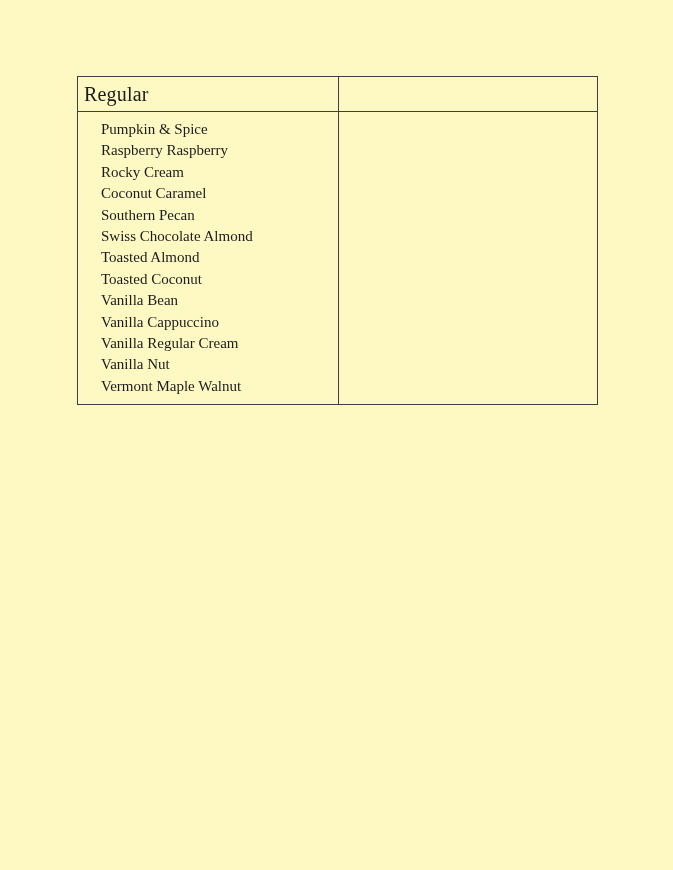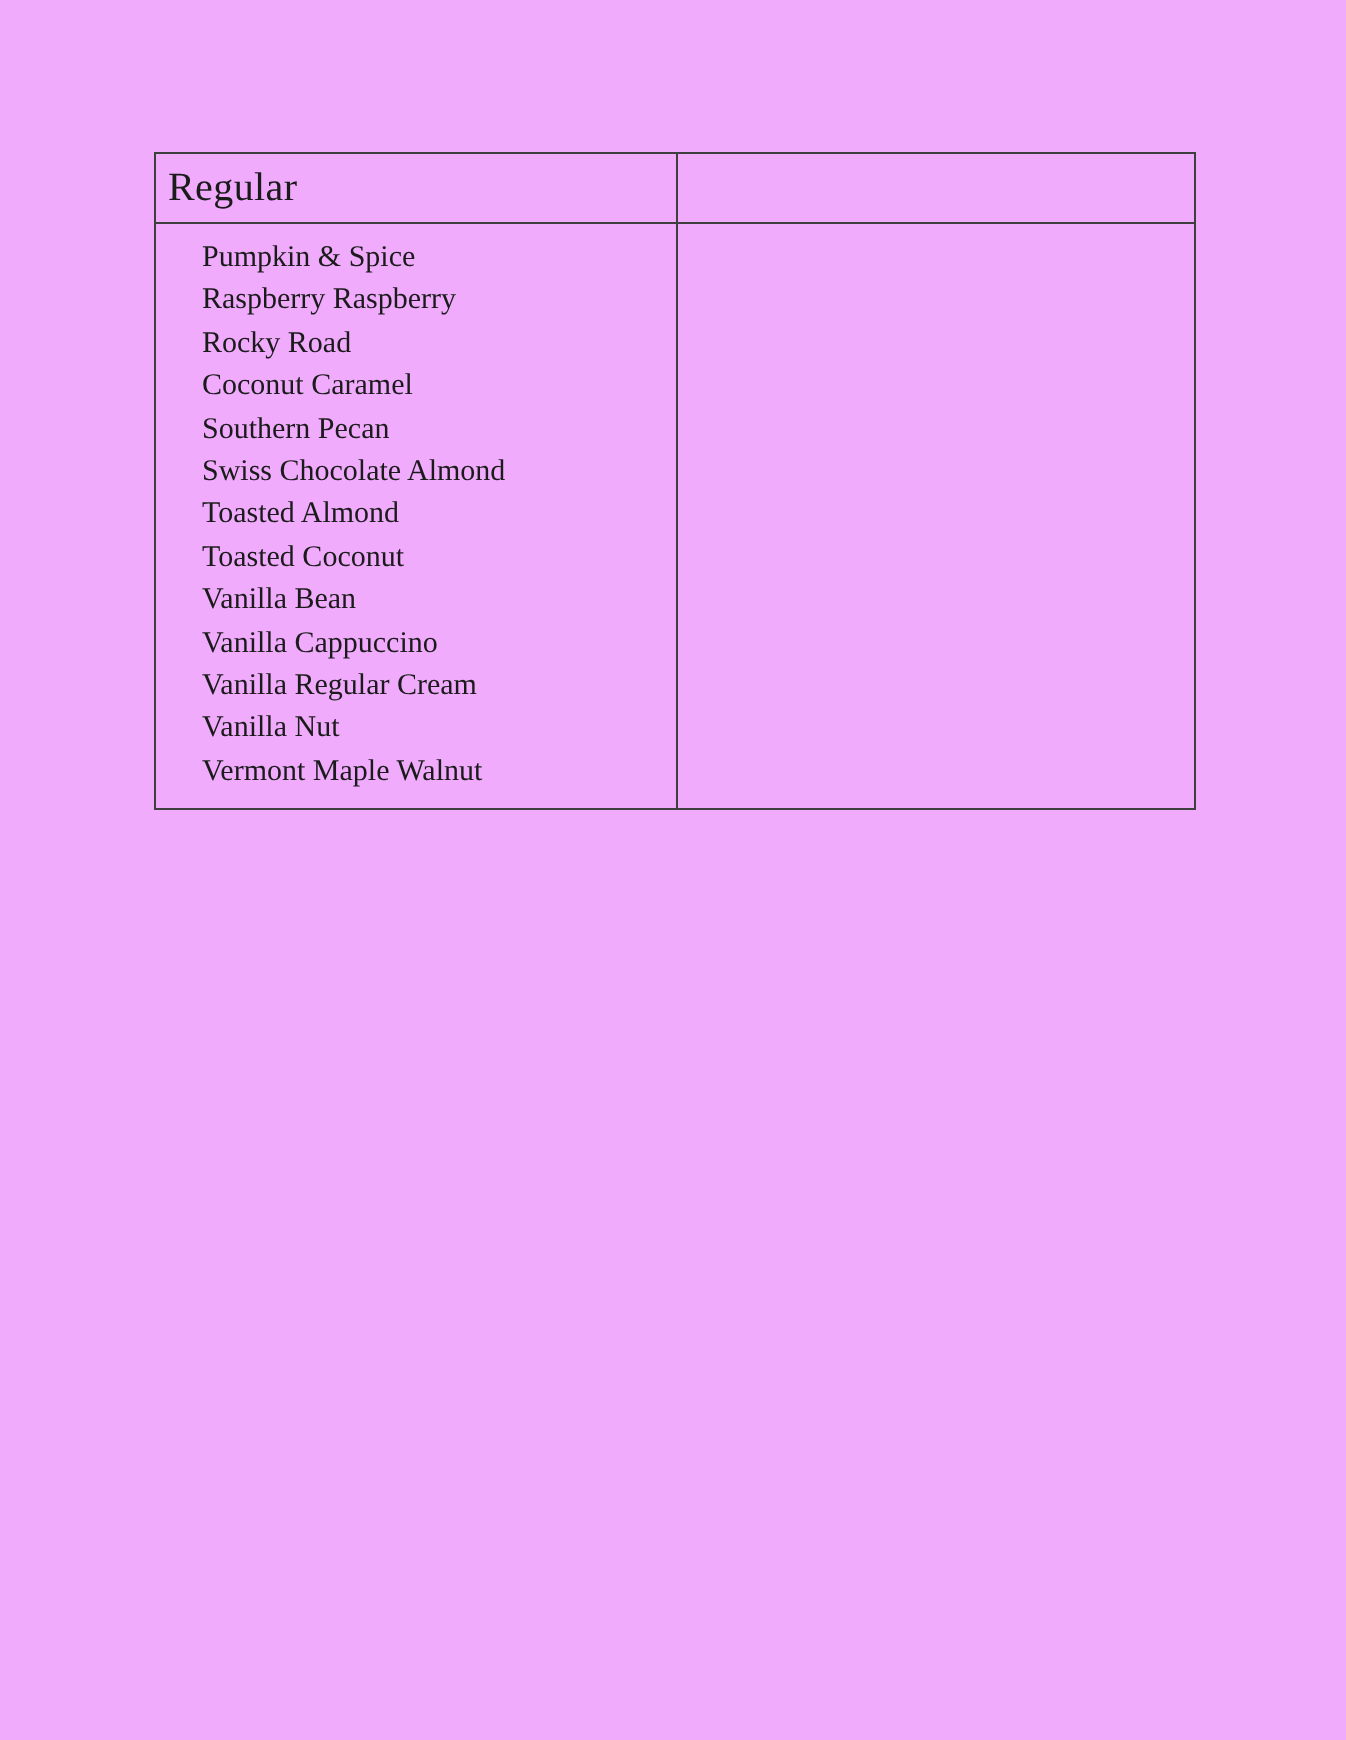--- a/index.html
+++ b/index.html
@@ -4,21 +4,21 @@
 <style>
   html, body {
     margin: 0;
     padding: 0;
     background: #ffffff;
   }
   .page {
     position: relative;
     width: 673px;
     height: 870px;
-    background: #f0abfc;
+    background: #fef9c3;
     font-family: "Liberation Serif", serif;
     overflow: hidden;
   }
   table.flavor-table {
     position: absolute;
     left: 77px;
     top: 76px;
     width: 520px;
     border-collapse: collapse;
     table-layout: fixed;
@@ -69,21 +69,21 @@
       <tr>
         <th class="header-cell">Regular</th>
         <th class="header-cell"></th>
       </tr>
     </thead>
     <tbody>
       <tr>
         <td class="list-cell">
             <div class="flavor-line">Pumpkin &amp; Spice</div>
             <div class="flavor-line">Raspberry Raspberry</div>
-            <div class="flavor-line">Rocky Road</div>
+            <div class="flavor-line">Rocky Cream</div>
             <div class="flavor-line">Coconut Caramel</div>
             <div class="flavor-line">Southern Pecan</div>
             <div class="flavor-line">Swiss Chocolate Almond</div>
             <div class="flavor-line">Toasted Almond</div>
             <div class="flavor-line">Toasted Coconut</div>
             <div class="flavor-line">Vanilla Bean</div>
             <div class="flavor-line">Vanilla Cappuccino</div>
             <div class="flavor-line">Vanilla Regular Cream</div>
             <div class="flavor-line">Vanilla Nut</div>
             <div class="flavor-line">Vermont Maple Walnut</div>

